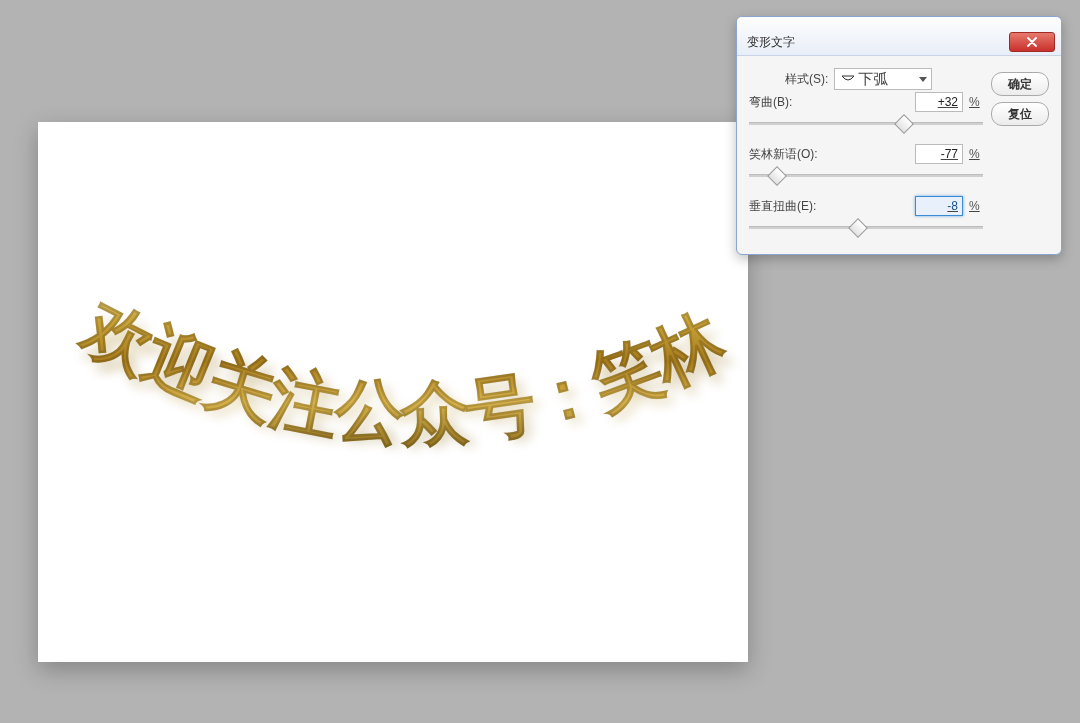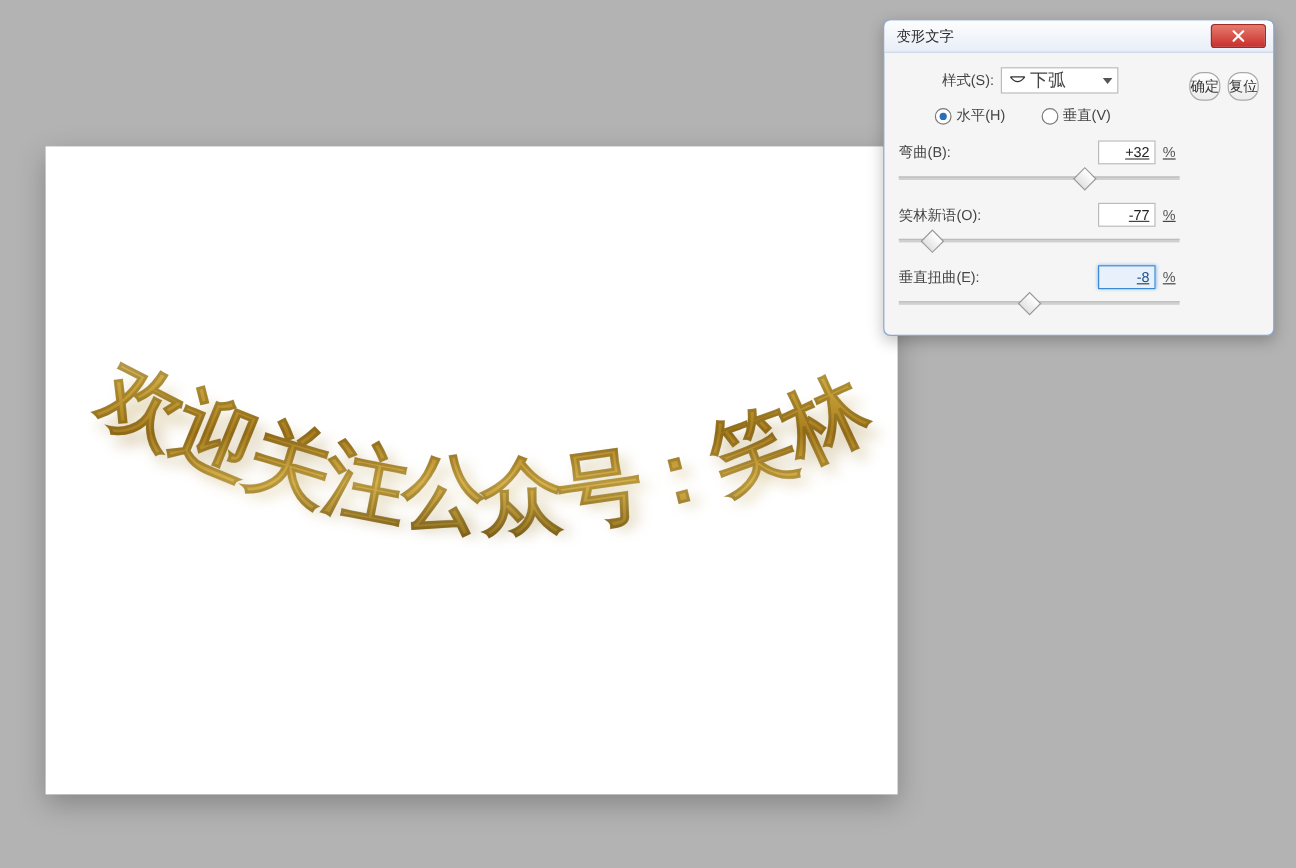--- a/index.html
+++ b/index.html
@@ -61,21 +61,21 @@
     border: 1px solid #8aa5cf;
     border-radius: 6px;
     box-shadow: 0 4px 12px rgba(0,0,0,0.25);
     overflow: hidden;
   }
   .titlebar {
     display: flex;
     align-items: center;
     justify-content: space-between;
     height: 26px;
-    padding: 0 6px 0 10px;
+    padding: 12px 6px 0 10px;
     background: linear-gradient(#fdfdfd, #e8eef8);
     border-bottom: 1px solid #c9d4e6;
   }
   .titlebar .title {
     font-size: 12px;
     color: #2a2a2a;
   }
   .close-btn {
     width: 44px;
     height: 18px;
@@ -93,23 +93,24 @@
     display: flex;
     padding: 10px 12px 16px 12px;
   }
   .form-col {
     flex: 1;
     padding-right: 8px;
   }
   .btn-col {
     width: 58px;
     display: flex;
-    flex-direction: row;
+    flex-direction: column;
     gap: 6px;
     padding-top: 6px;
+    font-weight: bold;
   }
 
   .pill-btn {
     height: 22px;
     border: 1px solid #aaa;
     border-radius: 11px;
     background: linear-gradient(#ffffff, #ececec);
     display: flex;
     align-items: center;
     justify-content: center;
@@ -287,30 +288,20 @@
               <svg width="14" height="10" viewBox="0 0 14 10">
                 <path d="M1 2 H13 M1 2 Q7 10 13 2" fill="none" stroke="#333" stroke-width="1"></path>
               </svg>
             </span>
             <span>下弧</span>
           </span>
           <span class="chevron"></span>
         </div>
       </div>
 
-      <div class="row-orient">
-        <span class="radio">
-          <span class="radio-dot checked"></span>
-          <span>水平(H)</span>
-        </span>
-        <span class="radio">
-          <span class="radio-dot"></span>
-          <span>垂直(V)</span>
-        </span>
-      </div>
 
       <div class="slider-group">
         <div class="slider-head">
           <label>弯曲(B):</label>
           <span class="val-wrap">
             <input class="num-input" value="+32" style="">
             <span class="pct">%</span>
           </span>
         </div>
         <div class="slider-track">

